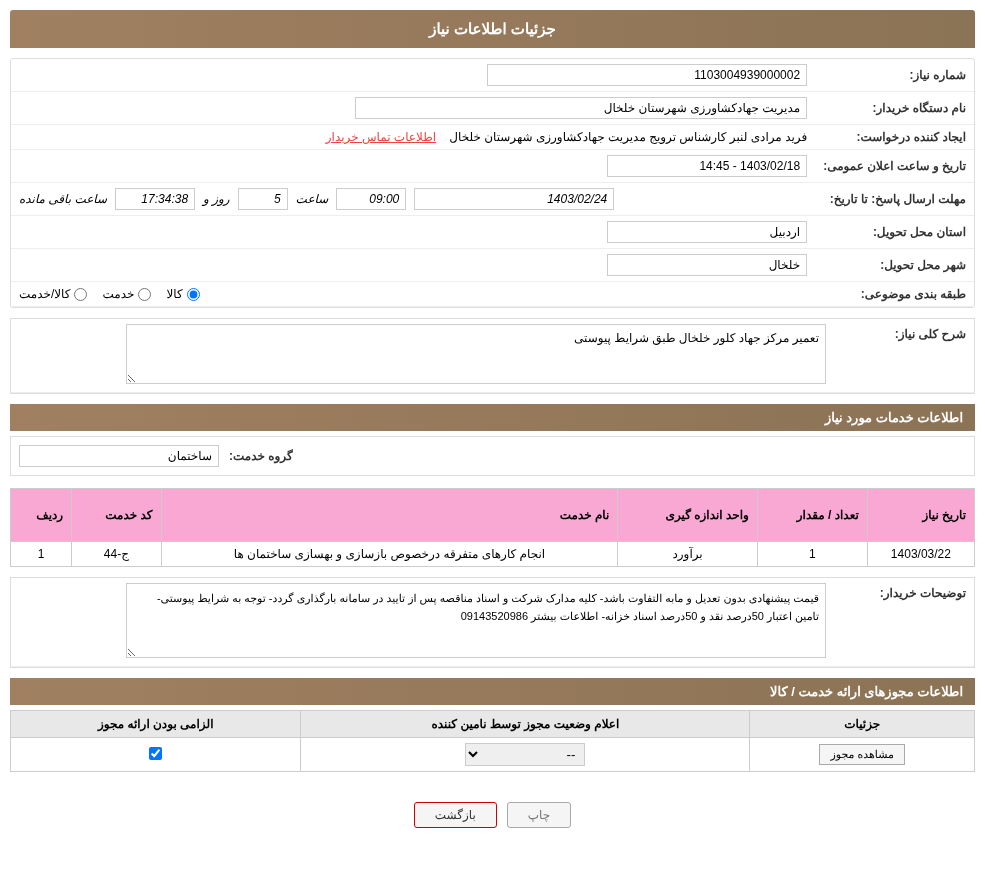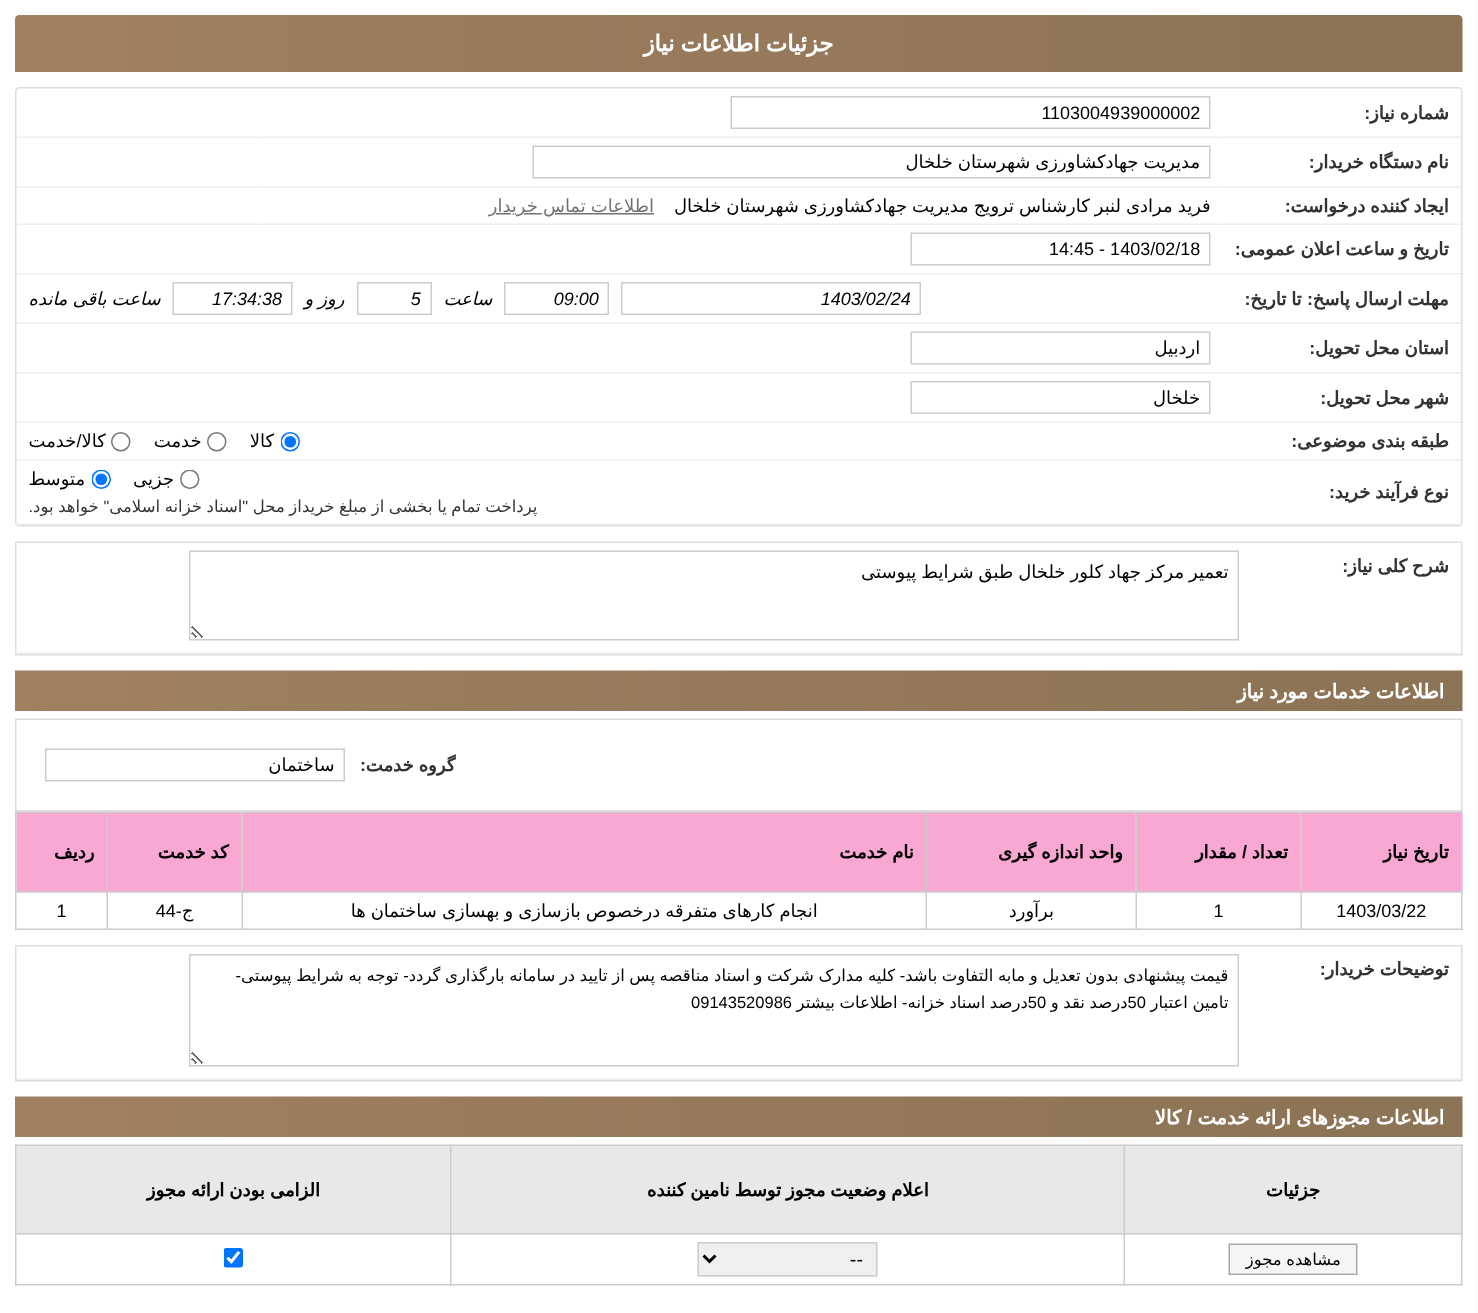--- a/index.html
+++ b/index.html
@@ -62,21 +62,21 @@
     .input-wide {
       width: 320px;
     }
     .input-medium {
       width: 200px;
     }
     .input-small {
       width: 80px;
     }
     .blue-link {
-      color: #737373;
+      color: #ef4444;
       text-decoration: underline;
       cursor: pointer;
     }
     .row-flex {
       display: flex;
       align-items: center;
       gap: 8px;
       flex-direction: row-reverse;
       font-style: italic;
     }
@@ -127,21 +127,21 @@
       text-align: right;
       margin: 8px 0 5px 0;
     }
     .permissions-table {
       width: 100%;
       border-collapse: collapse;
     }
     .permissions-table th {
       background: #e8e8e8;
       border: 1px solid #ccc;
-      padding: 22px 8px;
+      padding: 6px 8px;
       text-align: center;
       font-weight: bold;
     }
     .permissions-table td {
       border: 1px solid #ccc;
       padding: 5px 8px;
       text-align: center;
     }
     .btn {
       padding: 5px 20px;
@@ -284,38 +284,20 @@
                 <input type="radio" name="category" value="khadamat" style="">
               </label>
               <label class="radio-label">
                 <span>کالا</span>
                 <input type="radio" name="category" value="kala" checked="" style="">
               </label>
             </div>
           </td>
         </tr>
 
-        <tr>
-          <td class="label-cell">نوع فرآیند خرید:</td>
-          <td class="value-cell" colspan="2">
-            <div style="display:flex; flex-direction: column; gap:5px; align-items: flex-end;">
-              <div class="radio-group">
-                <label class="radio-label">
-                  <span>متوسط</span>
-                  <input type="radio" name="purchase" value="motavaset" checked="" style="">
-                </label>
-                <label class="radio-label">
-                  <span>جزیی</span>
-                  <input type="radio" name="purchase" value="jozi" style="">
-                </label>
-              </div>
-              <div class="notice-text">پرداخت تمام یا بخشی از مبلغ خریداز محل "اسناد خزانه اسلامی" خواهد بود.</div>
-            </div>
-          </td>
-        </tr>
       </tbody>
         </table>
     </div>
 
     <div style="margin-bottom: 10px; border: 1px solid #ddd;">
       <table class="info-table">
         <tbody>
             <tr>
           <td class="label-cell" style="vertical-align:top; padding-top:8px;">شرح کلی نیاز:</td>
           <td>
@@ -323,21 +305,21 @@
           </td>
         </tr>
       </tbody>
         </table>
     </div>
 
     <div class="subheader-bar">
       <span>اطلاعات خدمات مورد نیاز</span>
     </div>
 
-    <div style="margin-bottom: 0; border: 1px solid #ddd; padding: 19px;">
+    <div style="margin-bottom: 12px; border: 1px solid #ddd; padding: 8px;">
       <div class="group-service-row">
         <div class="input-box input-medium">ساختمان</div>
         <span class="label-cell" style="width:auto;">گروه خدمت:</span>
       </div>
     </div>
 
     <div style="margin-bottom: 10px;">
       <table class="services-table">
         <thead>
           <tr>

